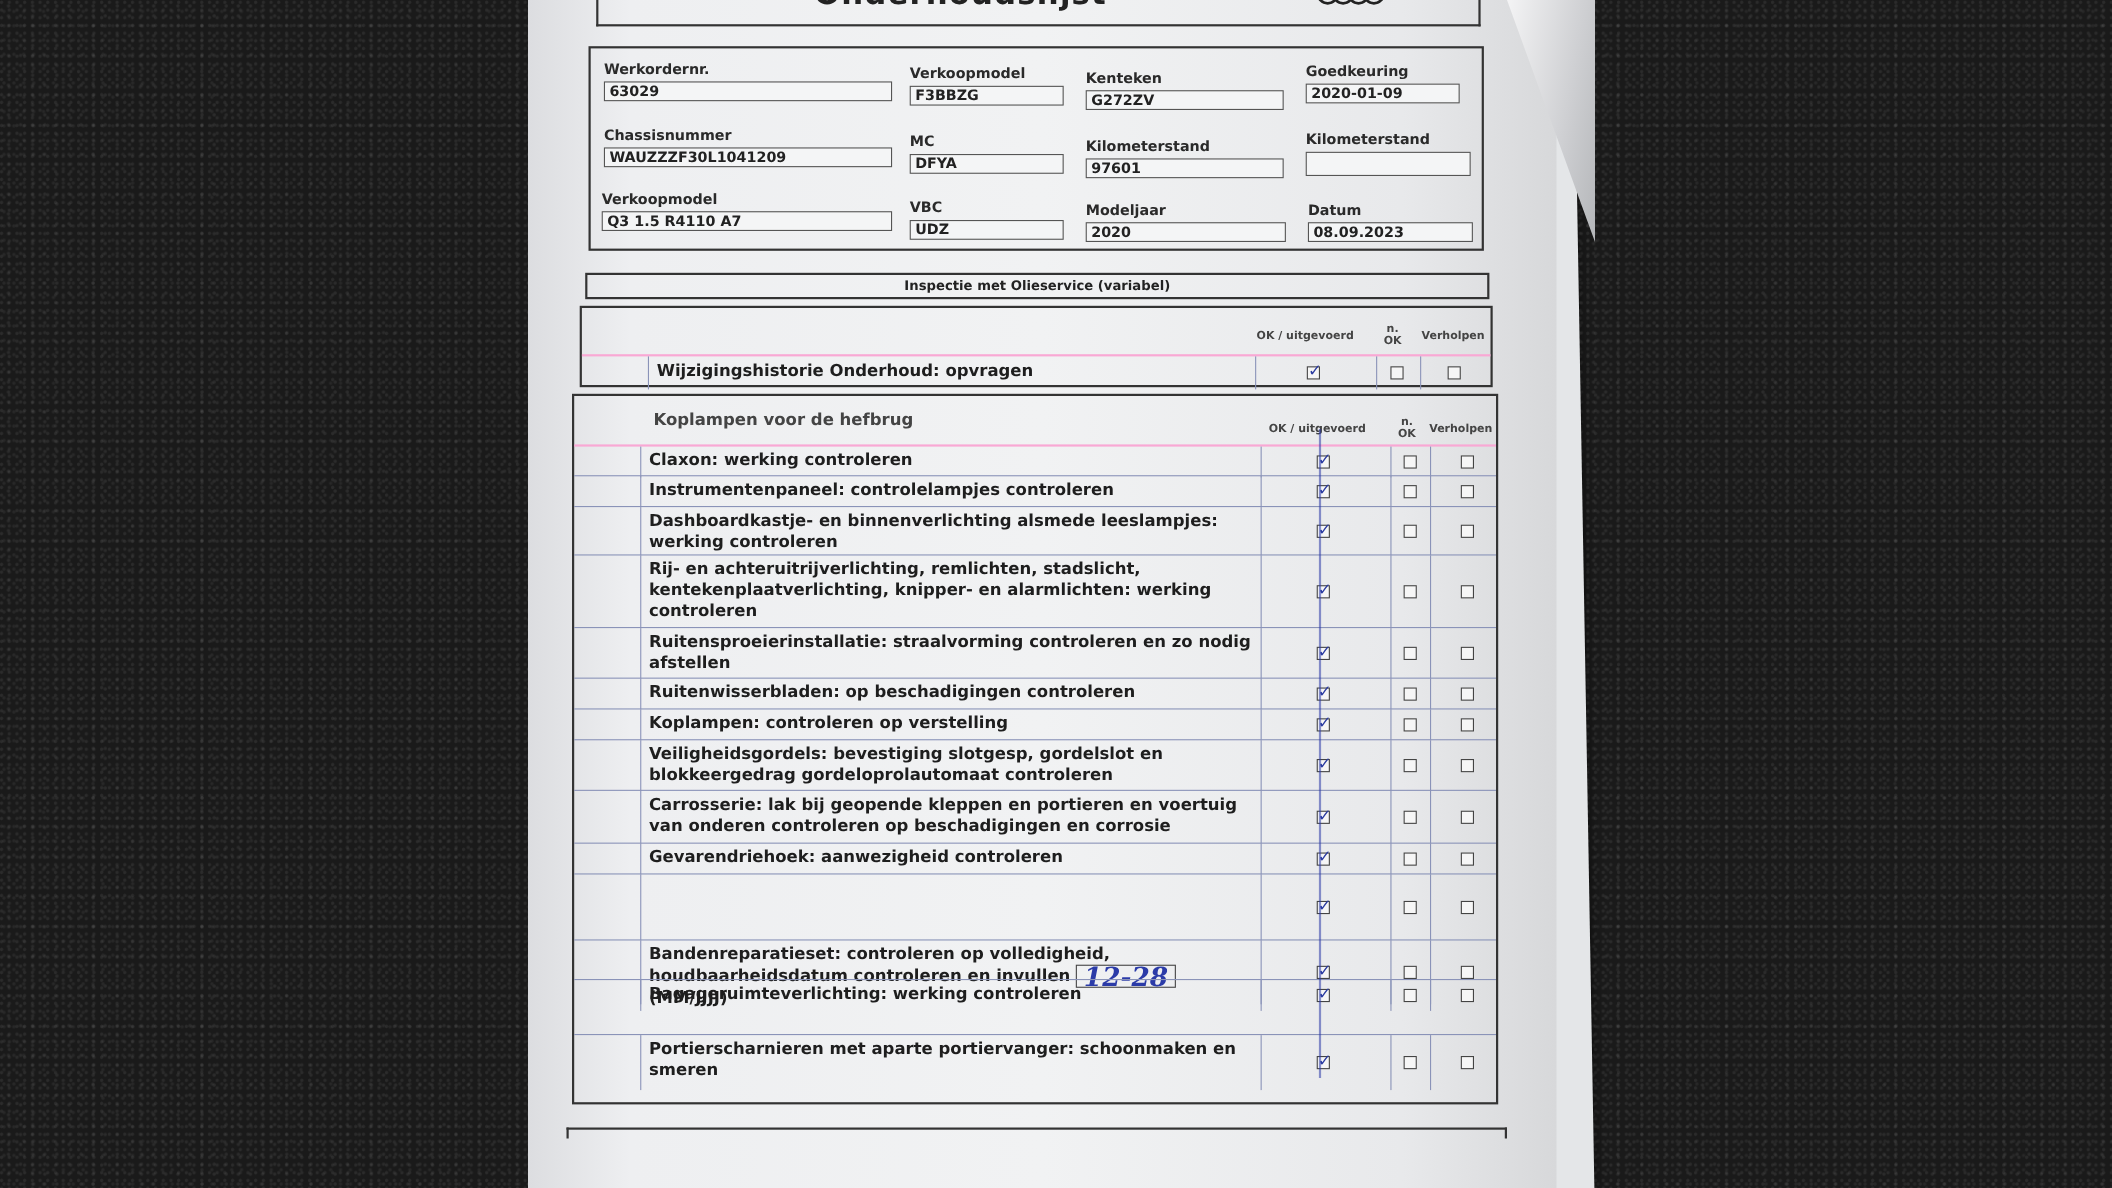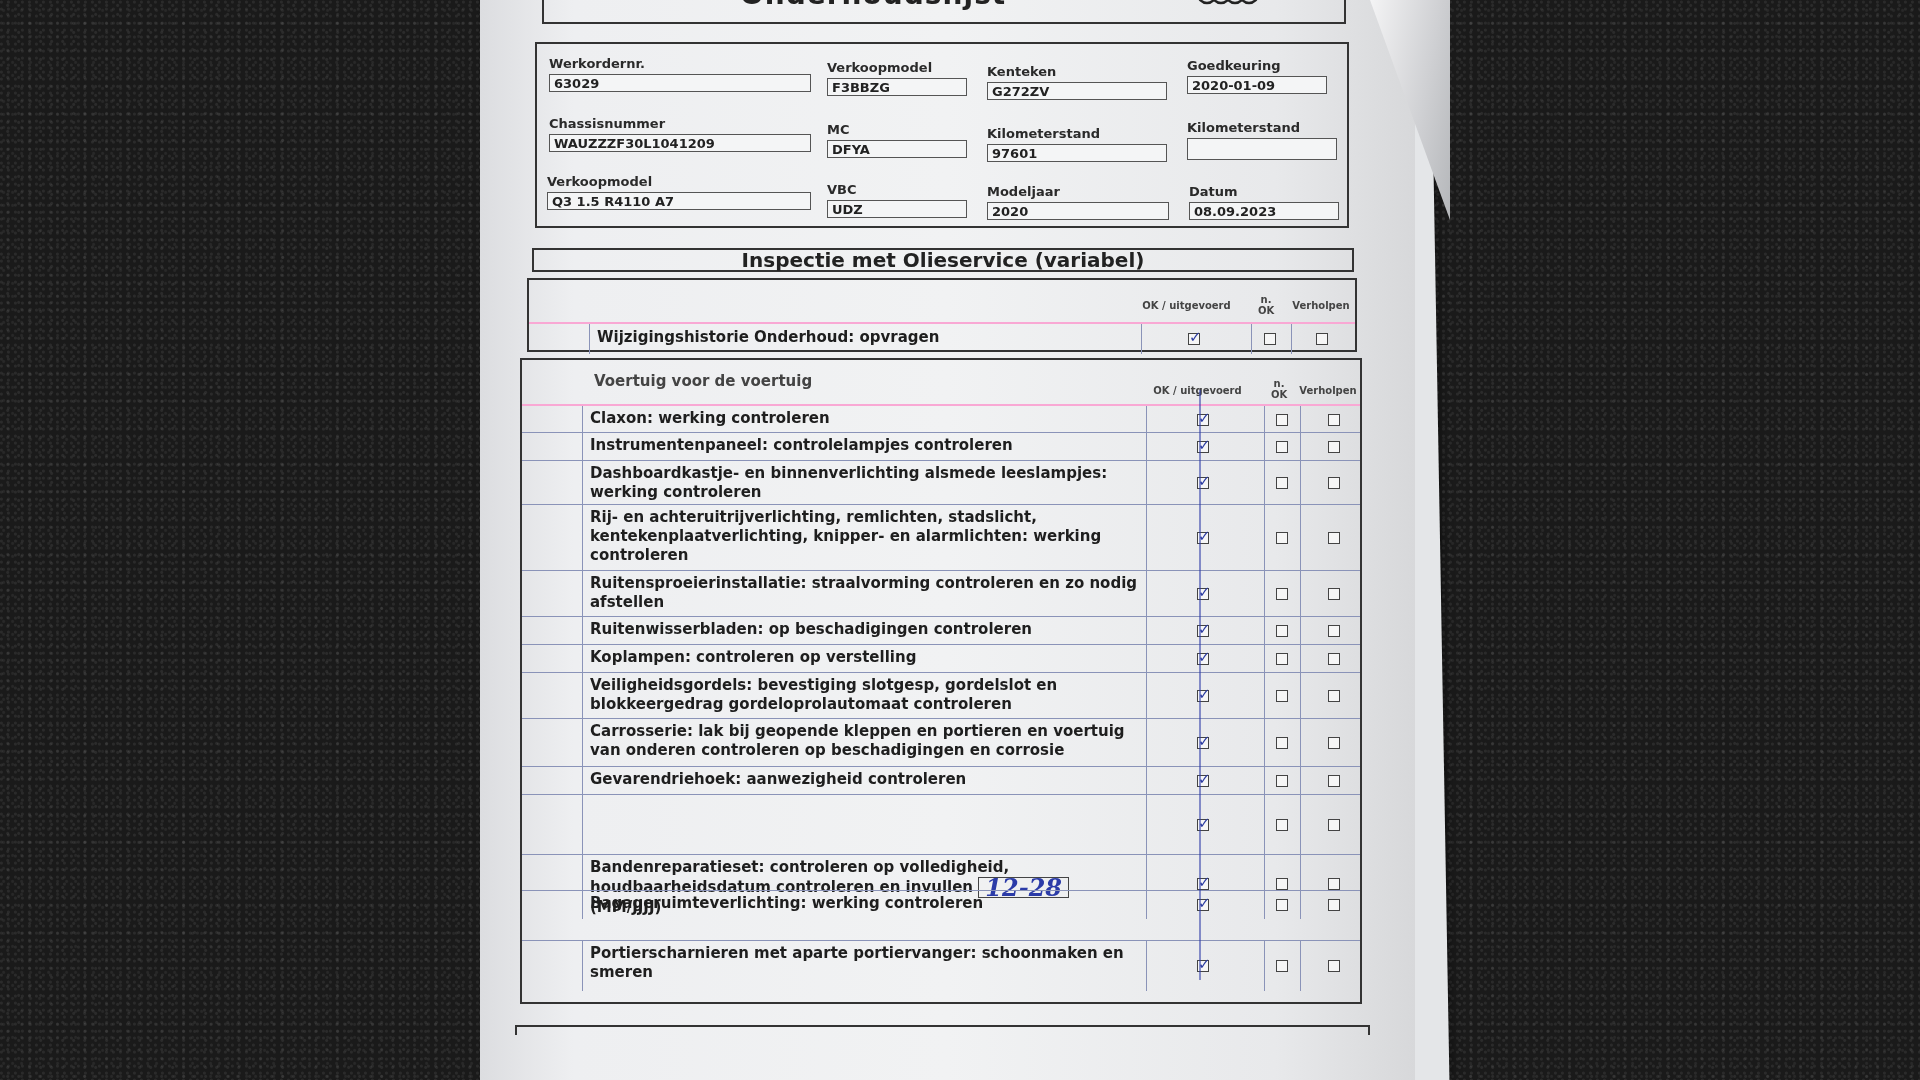--- a/index.html
+++ b/index.html
@@ -19,21 +19,21 @@
     background:linear-gradient(100deg,#f4f4f5 0%,#cfd0d3 60%,#b5b7ba 100%);
     clip-path:polygon(0 0,100% 0,100% 100%,60% 60%,20% 20%);}
   .title-box{position:absolute;left:542px;top:-20px;width:800px;height:42px;border:2px solid #333;border-top:none;}
   .title{position:absolute;left:740px;top:-22px;font-size:28px;font-weight:bold;letter-spacing:1px;}
   .logo{position:absolute;left:1196px;top:-12px;width:64px;height:22px;}
   .hdr{position:absolute;left:535px;top:42px;width:810px;height:182px;border:2px solid #333;}
   .fld{position:absolute;}
   .fld .lbl{font-size:13px;font-weight:bold;color:#2a2a2a;display:block;margin-bottom:3px;}
   .fld .val{display:block;border:1px solid #555;background:#f4f5f6;height:18px;font-size:13px;font-weight:bold;padding:1px 4px;box-sizing:border-box;line-height:16px;}
   .bar{position:absolute;left:532px;top:248px;width:822px;height:24px;border:2px solid #333;
-    text-align:center;font-size:20px;font-weight:bold;line-height:36px;box-sizing:border-box;}
+    text-align:center;font-size:12px;font-weight:bold;line-height:36px;box-sizing:border-box;}
   .bar span{position:relative;top:-8px;}
   .sec{position:absolute;border:2px solid #333;box-sizing:border-box;}
   .sec-head{position:absolute;font-size:15px;font-weight:bold;color:#444;}
   .colh{position:absolute;font-size:10px;font-weight:bold;color:#444;text-align:center;}
   .row{position:absolute;left:0;right:0;border-top:1px solid #8a93b8;}
   .row.first{border-top:2px solid #f9a8d4;}
   .row .txt{position:absolute;left:60px;font-size:15px;font-weight:bold;line-height:19px;color:#1e1e1e;}
   .vline{position:absolute;top:0;bottom:0;border-left:1px solid #8a93b8;}
   .cb{position:absolute;width:12px;height:12px;border:1.5px solid #444;background:#f6f6f6;box-sizing:border-box;}
   .cb.checked::after{content:"✓";position:absolute;left:0px;top:-6px;font-size:15px;color:#2a3aa0;font-weight:bold;}
@@ -130,21 +130,21 @@
     <div class="vline" style="left:722px"></div>
     <div class="vline" style="left:762px"></div>
     <div class="txt" style="left:68px;top:4px">Wijzigingshistorie Onderhoud: opvragen</div>
     <span class="cb checked" style="left:659px;top:9px"></span>
     <span class="cb" style="left:735px;top:9px"></span>
     <span class="cb" style="left:787px;top:9px"></span>
   </div>
 </div>
 
 <div class="sec" id="vehicle" style="left:520px;top:358px;width:842px;height:646px">
-  <div class="sec-head" style="left:72px;top:12px">Voertuig voor de voertuig</div>
+  <div class="sec-head" style="left:72px;top:12px">Koplampen voor de hefbrug</div>
   <div class="colh" style="left:628px;top:25px;width:95px">OK / uitgevoerd</div>
   <div class="colh" style="left:742px;top:18px;width:30px">
     <div>n.</div>
     <div>OK</div>
   </div>
   <div class="colh" style="left:776px;top:25px;width:60px">Verholpen</div>
   <div id="vehicle-rows">
       <div class="row first" style="top: 44px; height: 28px;">
         <div class="vline" style="left: 60px;"></div>
         <div class="vline" style="left: 624px;"></div>

